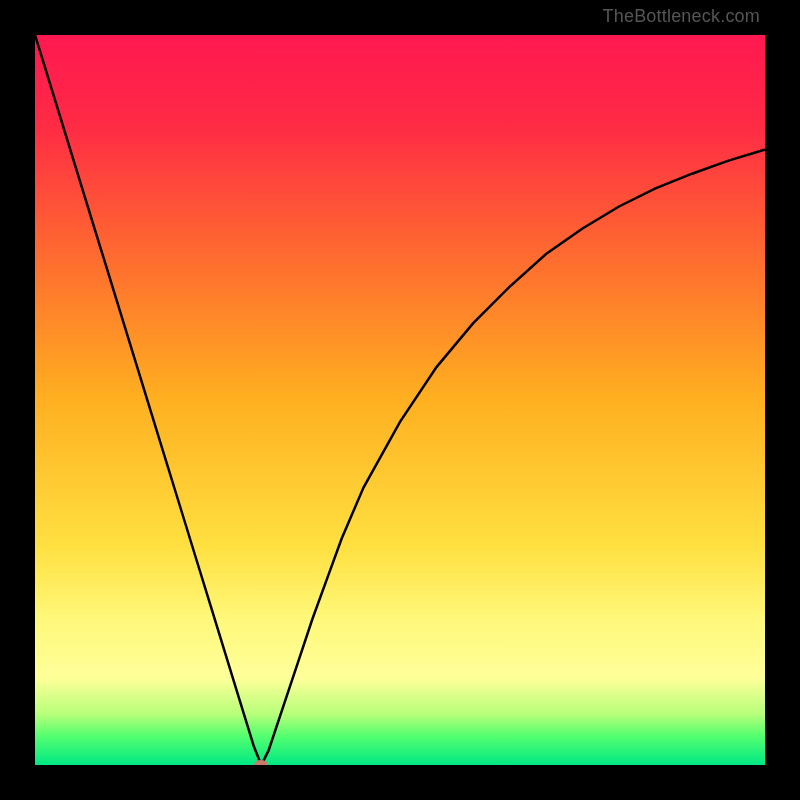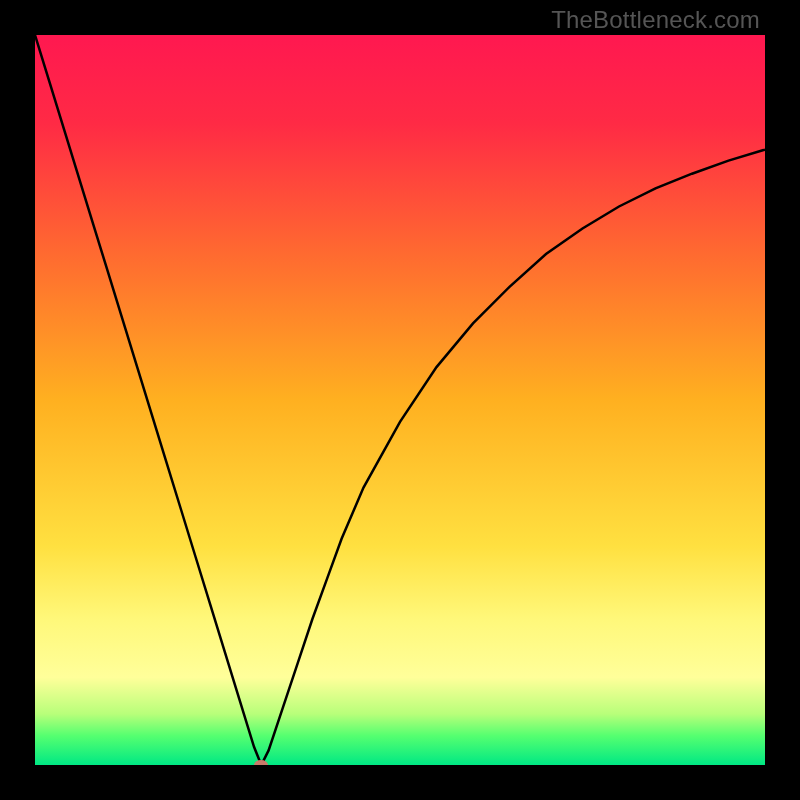--- a/index.html
+++ b/index.html
@@ -28,21 +28,21 @@
     position: absolute;
     left: 0; top: 0;
     width: 100%;
     height: 100%;
   }
   .watermark {
     position: absolute;
     top: 6px;
     right: 40px;
     color: #555;
-    font-size: 24px;
+    font-size: 18px;
     font-weight: 500;
     letter-spacing: 0.2px;
   }
   .marker {
     position: absolute;
     width: 14px;
     height: 10px;
     background: #c97a6a;
     border-radius: 50%;
   }

